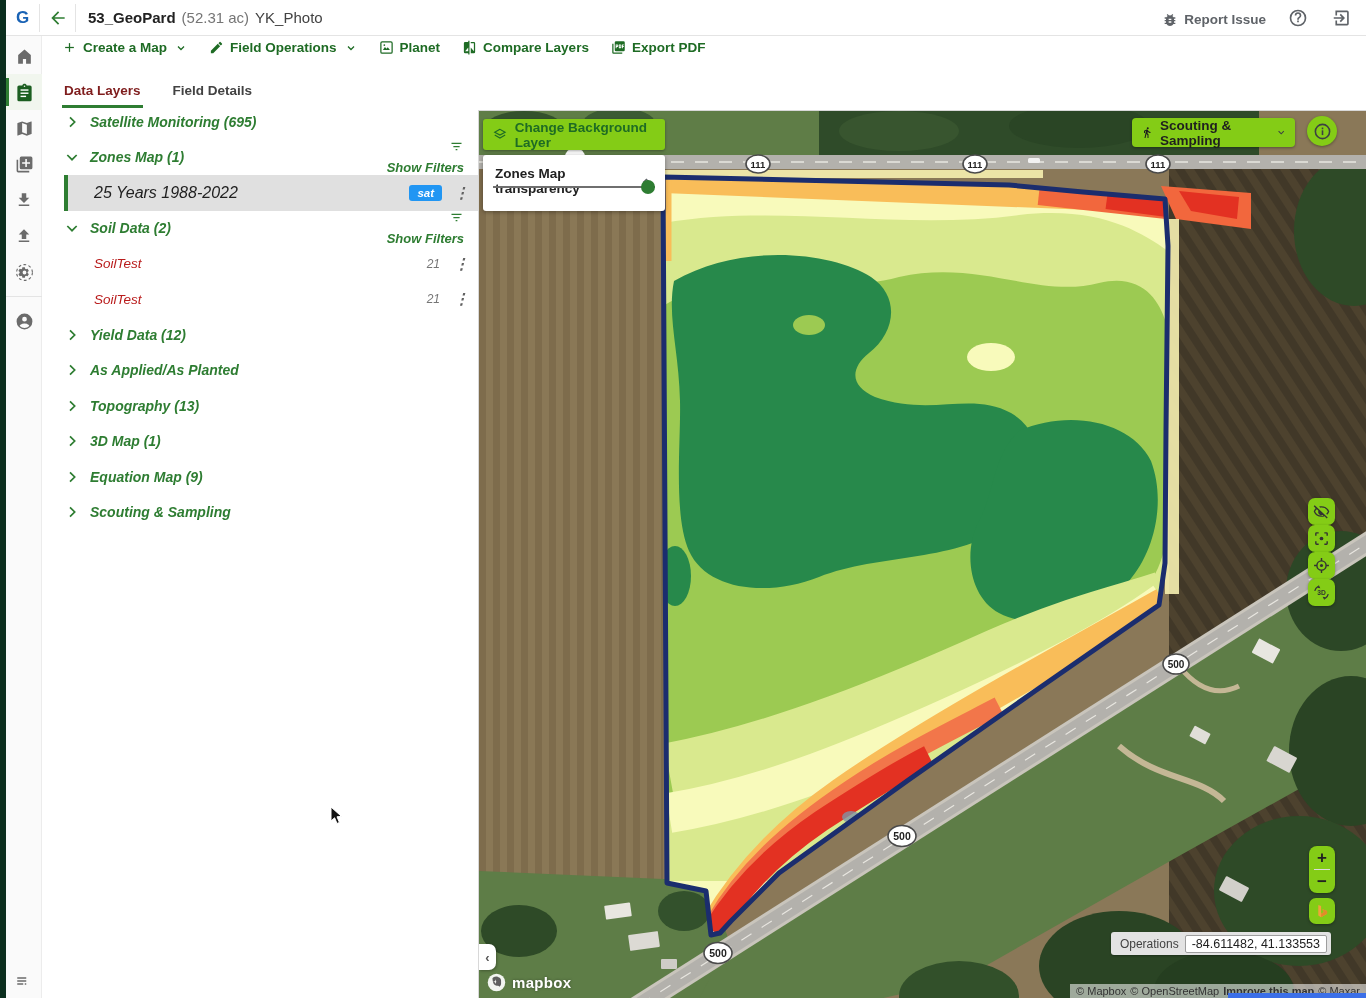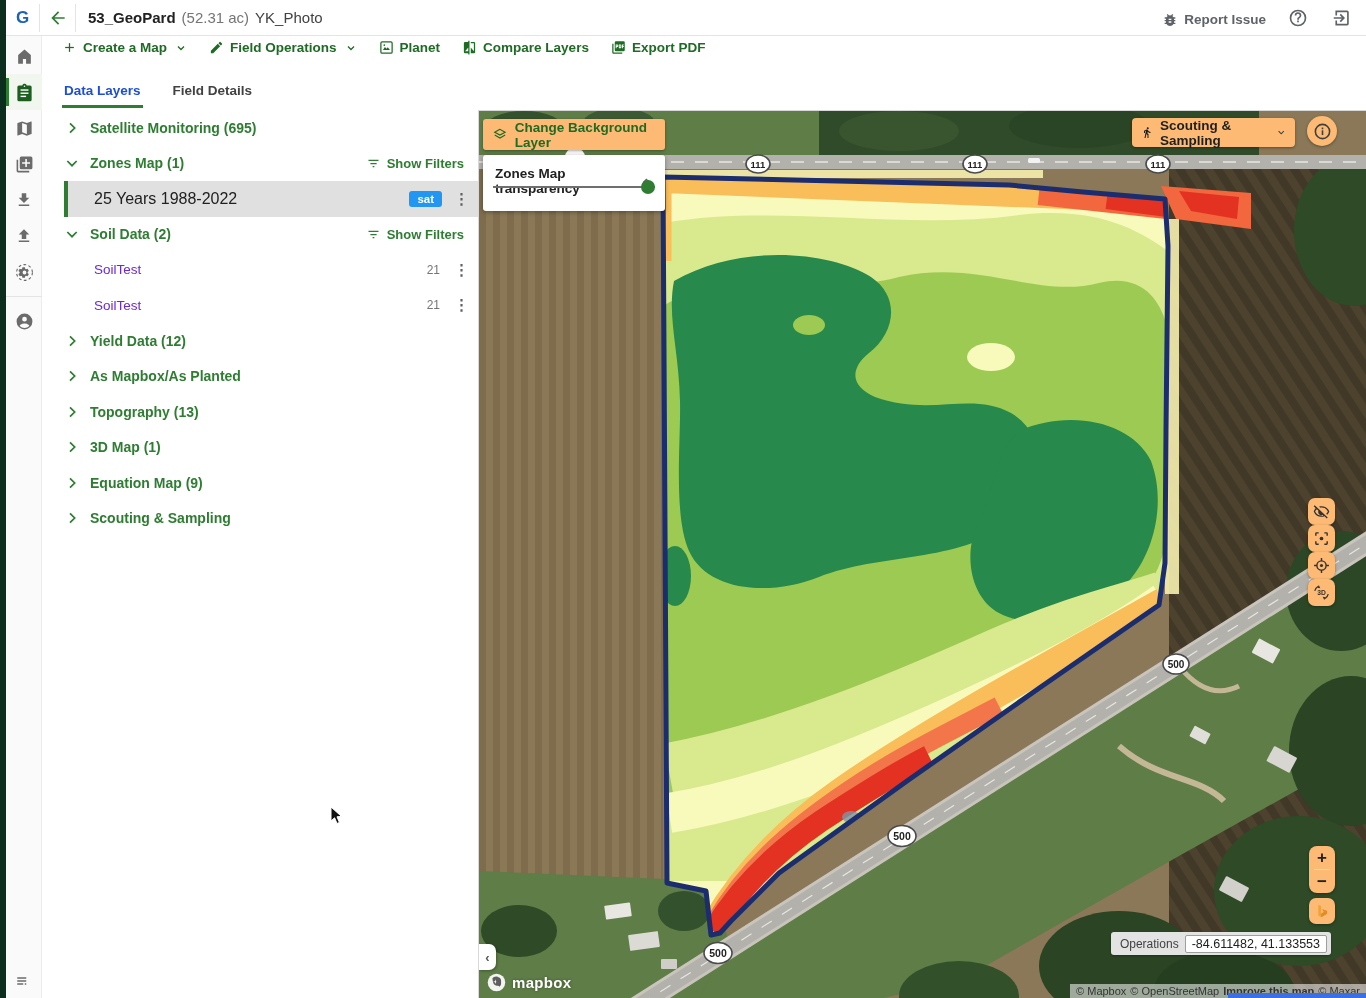--- a/index.html
+++ b/index.html
@@ -44,48 +44,48 @@
   
   #toolbar { position:absolute; left:62px; top:40px; height:31px; display:flex; align-items:flex-start;
     gap:22px; }
   .tb-btn { display:flex; align-items:center; gap:6px; color:#1e6b24; font-size:13.5px;
     font-weight:bold; cursor:pointer; white-space:nowrap; }
   .tb-chev { margin-left:2px; }
 
   
   #tabs { position:absolute; left:62px; top:75px; display:flex; gap:28px; height:33px; }
   .tab { font-size:13.5px; font-weight:bold; color:#424242; padding:8px 2px; cursor:pointer; }
-  .tab.active { color:#1d4ed8; border-bottom:3px solid #2e7d32; }
-
-  
-  #tree { position:absolute; left:42px; top:110px; width:436px; }
+  .tab.active { color:#7f1d1d; border-bottom:3px solid #2e7d32; }
+
+  
+  #tree { position:absolute; left:42px; top:104px; width:436px;font-style:italic; }
   .trow { height:35.5px; display:flex; align-items:center; padding:0 14px 0 22px; cursor:pointer; }
   .trow .chev { width:16px; height:16px; color:#2e7d32; margin-right:10px; flex:0 0 auto; }
   .trow .sec-label { color:#2e7d32; font-weight:bold; font-size:14px; }
   .trow .spacer { flex:1; }
   .show-filters { display:flex; align-items:flex-end; gap:6px; color:#2e7d32; font-size:13px;
-    font-weight:bold; cursor:pointer; }
+    font-weight:bold; cursor:pointer;flex-direction:column; }
   .leaf { padding-left:52px; }
-  .leaf .leaf-label { font-size:13.5px; color:#6d28d9; }
+  .leaf .leaf-label { font-size:13.5px; color:#b91c1c; }
   .leaf .count { color:#757575; font-size:12px; margin-right:14px; }
   .dots { color:#616161; font-size:15px; font-weight:bold; width:10px; text-align:center;
     cursor:pointer; }
   .trow.selected { margin-left:22px; padding-left:26px; background:#e0e0e0;
     border-left:4px solid #2e7d32; }
   .trow.selected .leaf-label { color:#212121; }
   .badge-sat { background:#2196f3; color:#fff; font-size:11.5px; font-weight:bold;
     padding:2px 8px; border-radius:3px; margin-right:12px; }
 
   
   #cursor { position:absolute; left:330px; top:806px; z-index:60; }
 
   
   #map { position:absolute; left:478px; top:110px; width:888px; height:888px; overflow:hidden;
     background:#8a7858; border-left:1px solid #d8d8d8; border-top:1px solid #d8d8d8; }
-  .mbtn { position:absolute; background:#fdba74; box-shadow:0 1px 3px rgba(0,0,0,.35);
+  .mbtn { position:absolute; background:#84cc16; box-shadow:0 1px 3px rgba(0,0,0,.35);
     cursor:pointer; }
   #btn-change-bg { left:4px; top:8px; width:182px; height:31px; border-radius:3px;
     display:flex; align-items:center; gap:8px; padding:0 10px; color:#1e6b24;
     font-size:13.5px; font-weight:bold; }
   #panel-handle { position:absolute; left:86px; top:37px; width:20px; height:9px; background:#fff;
     border-radius:10px 10px 0 0; }
   #panel-transparency { position:absolute; left:4px; top:44px; width:182px; height:56px;
     background:#fff; border-radius:3px; box-shadow:0 1px 4px rgba(0,0,0,.35); }
   #panel-transparency .pt-head { display:flex; align-items:center; justify-content:space-between;
     padding:11px 12px 0 12px; }
@@ -329,21 +329,21 @@
     <div class="trow">
       <svg class="chev" viewBox="0 0 24 24">
           <path fill="none" stroke="#2e7d32" stroke-width="2.6" d="M9 5l7 7-7 7"></path>
         </svg>
       <span class="sec-label">Yield Data (12)</span>
     </div>
     <div class="trow">
       <svg class="chev" viewBox="0 0 24 24">
           <path fill="none" stroke="#2e7d32" stroke-width="2.6" d="M9 5l7 7-7 7"></path>
         </svg>
-      <span class="sec-label">As Mapbox/As Planted</span>
+      <span class="sec-label">As Applied/As Planted</span>
     </div>
     <div class="trow">
       <svg class="chev" viewBox="0 0 24 24">
           <path fill="none" stroke="#2e7d32" stroke-width="2.6" d="M9 5l7 7-7 7"></path>
         </svg>
       <span class="sec-label">Topography (13)</span>
     </div>
     <div class="trow">
       <svg class="chev" viewBox="0 0 24 24">
           <path fill="none" stroke="#2e7d32" stroke-width="2.6" d="M9 5l7 7-7 7"></path>

